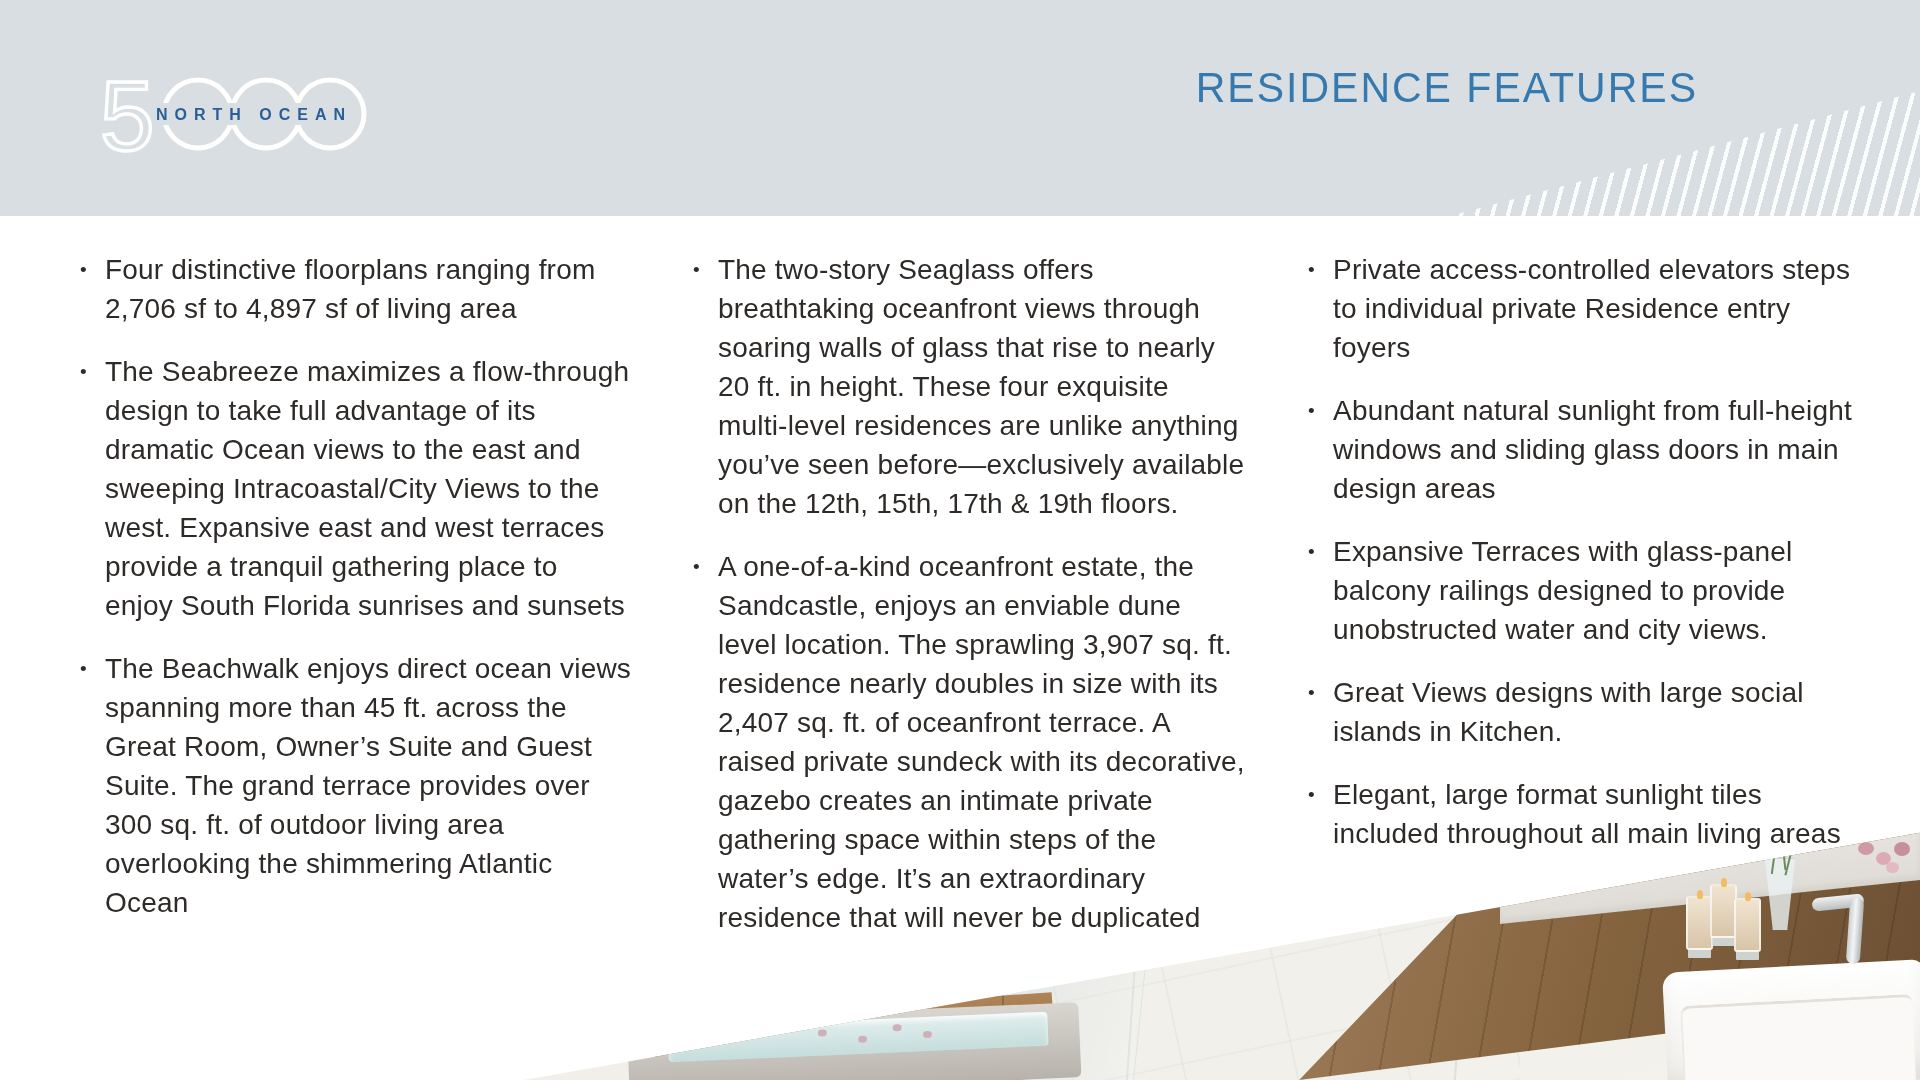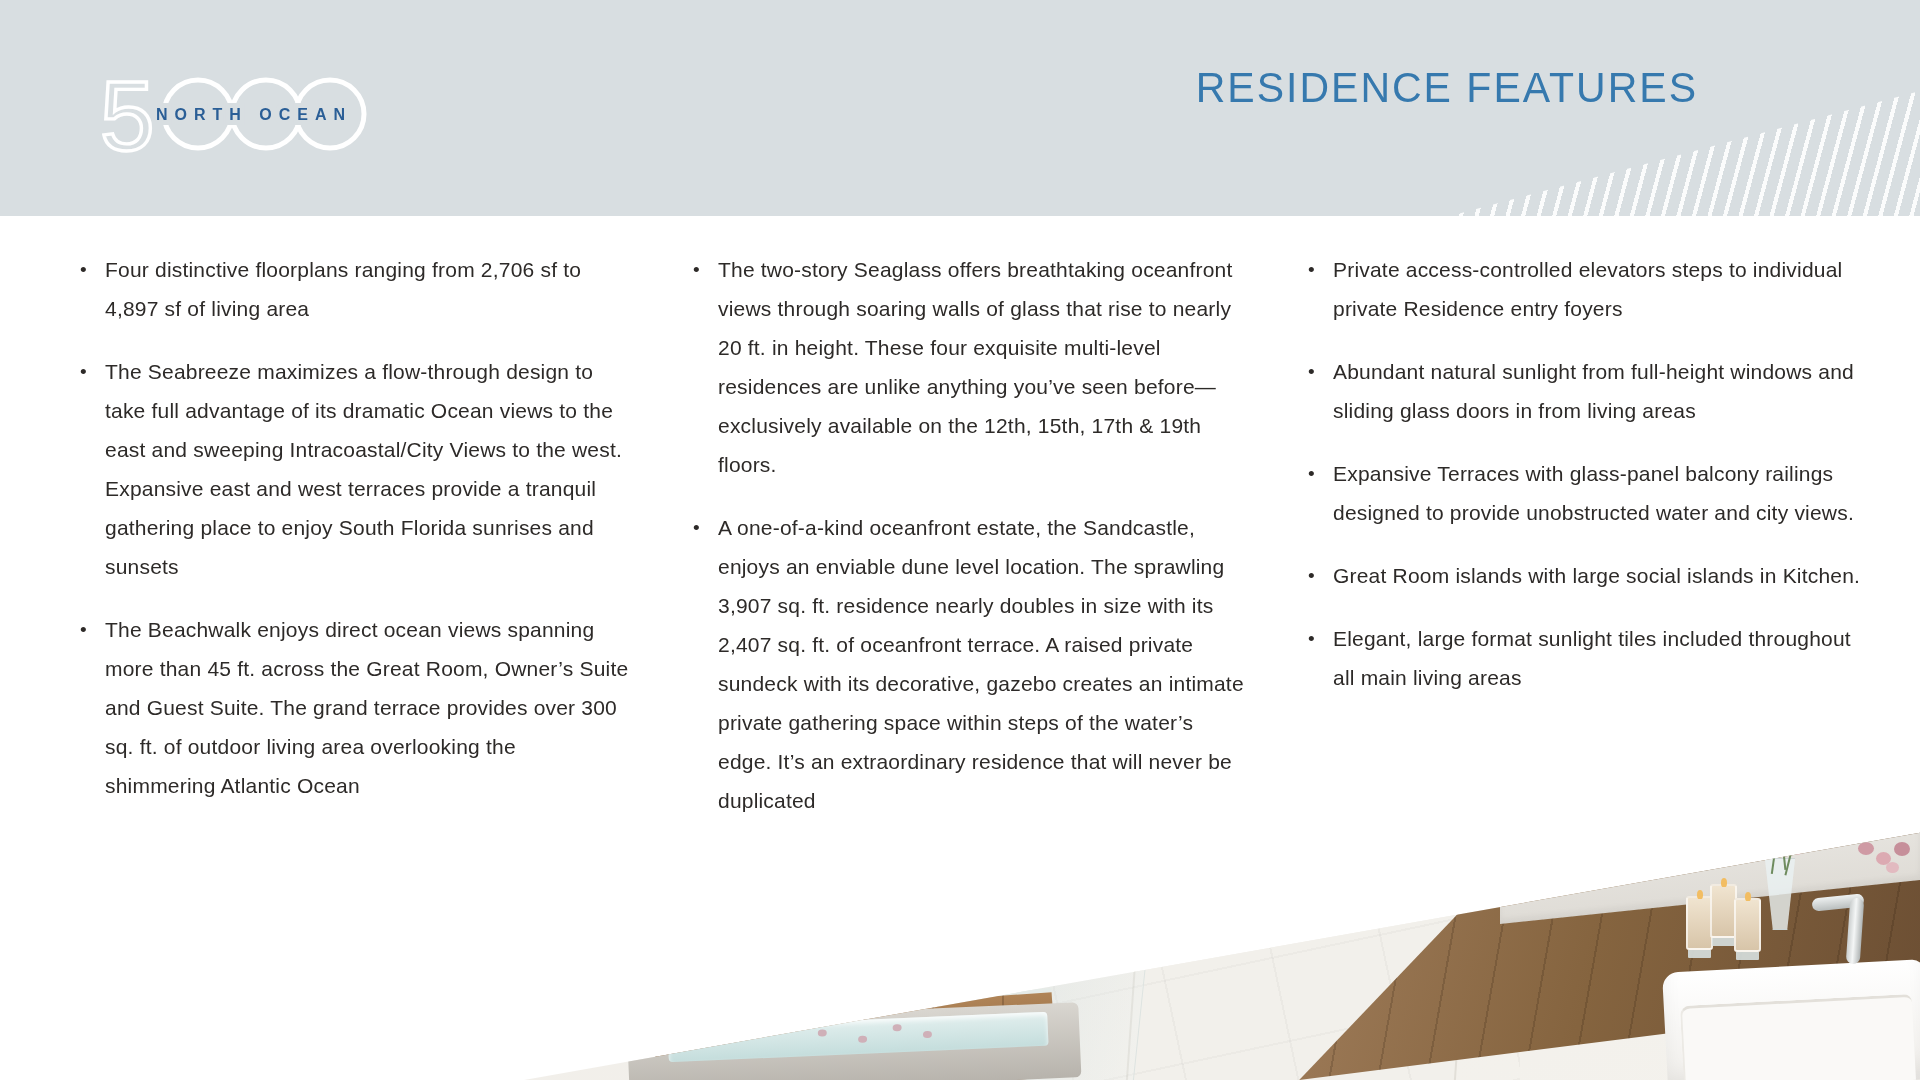--- a/index.html
+++ b/index.html
@@ -19,21 +19,21 @@
              background:repeating-linear-gradient(105deg,
                transparent 0 11px, rgba(255,255,255,.9) 11px 15px); }
 
   
   .col { position:absolute; top:250px; color:#2d2a28; }
   .col-1 { left:80px;  width:552px; }
   .col-2 { left:693px; width:552px; }
   .col-3 { left:1308px; width:554px; }
   .item { display:flex; margin-bottom:24px; }
   .bullet { flex:none; width:25px; font-size:19px; line-height:39px; color:#2d2a28; }
-  .txt { font-size:21px; line-height:39px; letter-spacing:0.2px; }
+  .txt { font-size:28px; line-height:39px; letter-spacing:0.2px; }
 
   
   .photo { position:absolute; inset:0;
            clip-path:polygon(27.3% 100%, 100% 77.1%, 100% 100%); }
   .photo > div { position:absolute; }
   .ph-base { inset:0; background:linear-gradient(160deg,#f8f6f3 0%,#efece7 45%,#f4f2ed 100%); }
   .ph-wall-panel { left:1135px; top:815px; width:330px; height:270px;
                    background:#f2f0eb; border-left:2px solid #e2dfd8;
                    border-right:2px solid #e2dfd8; transform:skewX(-4deg); }
   .ph-floor { left:960px; top:890px; width:560px; height:190px; opacity:.6;
@@ -134,29 +134,29 @@
     </div>
   </div>
 
   <div class="col col-3">
     <div class="item">
       <span class="bullet">•</span>
       <span class="txt">Private access-controlled elevators steps to individual private Residence entry foyers</span>
     </div>
     <div class="item">
       <span class="bullet">•</span>
-      <span class="txt">Abundant natural sunlight from full-height windows and sliding glass doors in from living areas</span>
+      <span class="txt">Abundant natural sunlight from full-height windows and sliding glass doors in main design areas</span>
     </div>
     <div class="item">
       <span class="bullet">•</span>
       <span class="txt">Expansive Terraces with glass-panel balcony railings designed to provide unobstructed water and city views.</span>
     </div>
     <div class="item">
       <span class="bullet">•</span>
-      <span class="txt">Great Room islands with large social islands in Kitchen.</span>
+      <span class="txt">Great Views designs with large social islands in Kitchen.</span>
     </div>
     <div class="item">
       <span class="bullet">•</span>
       <span class="txt">Elegant, large format sunlight tiles included throughout all main living areas</span>
     </div>
   </div>
 
   <div class="photo">
     <div class="ph-base"></div>
     <div class="ph-wall-panel"></div>

